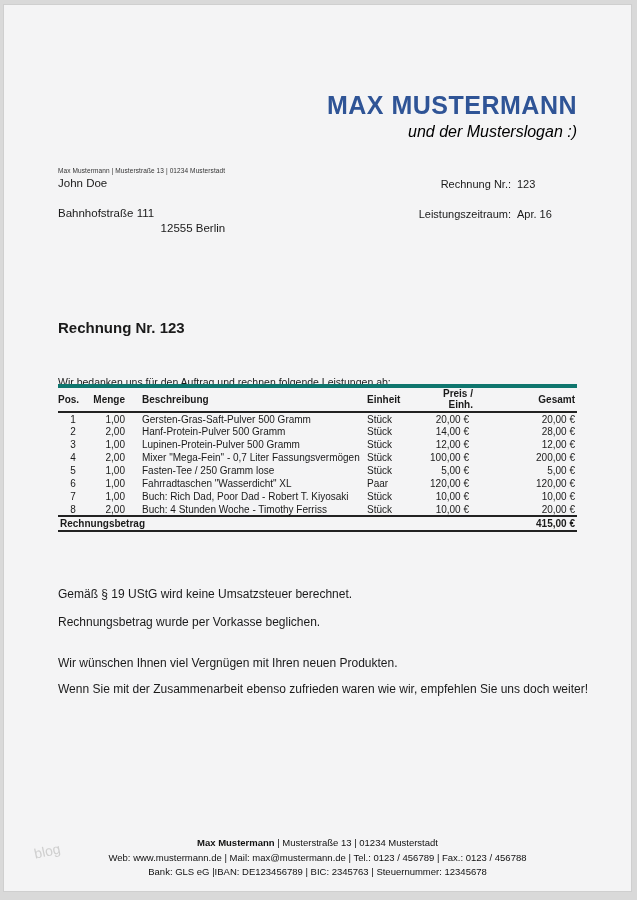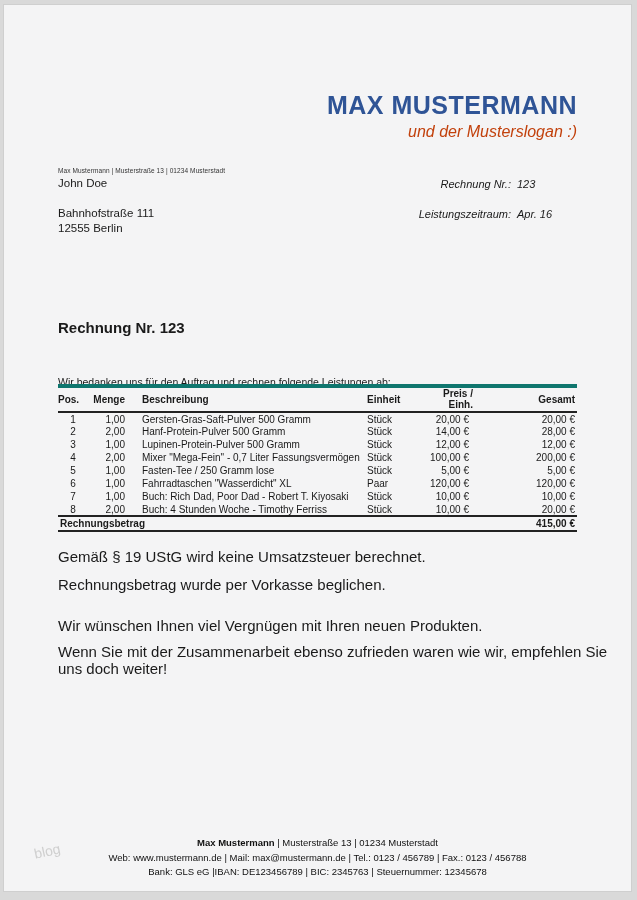--- a/index.html
+++ b/index.html
@@ -19,31 +19,31 @@
   }
   
   .brand { position: absolute; top: 86px; right: 54px; text-align: right; }
   .brand-name {
     font-size: 25px; font-weight: bold; letter-spacing: 0.5px;
     color: #2F5496;
   }
   .brand-slogan {
     margin-top: 3px;
     font-size: 16px; font-style: italic;
-    color: #c2410c;
+    color: #000000;
   }
   
   .address { position: absolute; left: 54px; top: 162px; }
   .sender-line { font-size: 6.5px; color: #333; letter-spacing: 0.1px; margin-bottom: 3px; }
   .addr-name { font-size: 11.5px; margin-bottom: 17px; }
   .addr-street { font-size: 11.5px; line-height: 15px; }
-  .addr-city { font-size: 11.5px; line-height: 15px; }
+  .addr-city { font-size: 11.5px; line-height: 15px; text-align: right; }
   
   .meta { position: absolute; left: 377px; top: 172px; width: 198px; font-size: 11px; }
-  .meta-row { display: flex; line-height: 15px; font-style: italic; }
+  .meta-row { display: flex; line-height: 15px; }
   .meta-label { width: 130px; text-align: right; }
   .meta-value { margin-left: 6px; width: 59px; text-align: left; }
   .meta-gap { height: 15px; }
   
   .doc-title { position: absolute; left: 54px; top: 314px; font-size: 15px; font-weight: bold; }
   .intro { position: absolute; left: 54px; top: 371px; font-size: 10.5px; }
   
   .items { position: absolute; left: 54px; top: 379px; width: 519px; border-collapse: collapse; table-layout: fixed; font-size: 10px; }
   .items col.c1 { width: 30px; } .items col.c2 { width: 37px; }
   .items col.c3 { width: 240px; } .items col.c4 { width: 62px; }
@@ -62,21 +62,21 @@
   .items .price { text-align: right; padding-right: 8px; }
   .items th.price { text-align: right; padding-right: 4px; }
   .items .total { text-align: right; padding-right: 2px; }
   .items tfoot td {
     font-weight: bold; height: 15px; vertical-align: middle;
     border-top: 2px solid #222; border-bottom: 2px solid #222; margin-top: 16px;
   }
   .items tfoot .t-label { padding-left: 2px; }
   .items tfoot .t-value { text-align: right; padding-right: 2px; }
   
-  .note { position: absolute; left: 54px; font-size: 15px; }
+  .note { position: absolute; left: 54px; font-size: 12px; margin-top: 39px; }
   .note-0 { top: 543px; } .note-1 { top: 571px; }
   .note-2 { top: 612px; } .note-3 { top: 638px; }
   
   .footer { position: absolute; left: 0; right: 0; top: 831px; text-align: center; font-size: 9.5px; color: #111; }
   .footer div { line-height: 14.5px; }
   .footer .bold { font-weight: bold; }
   
   .watermark {
     position: absolute; left: 30px; top: 838px;
     font-size: 14px; color: #cfcfcf;

